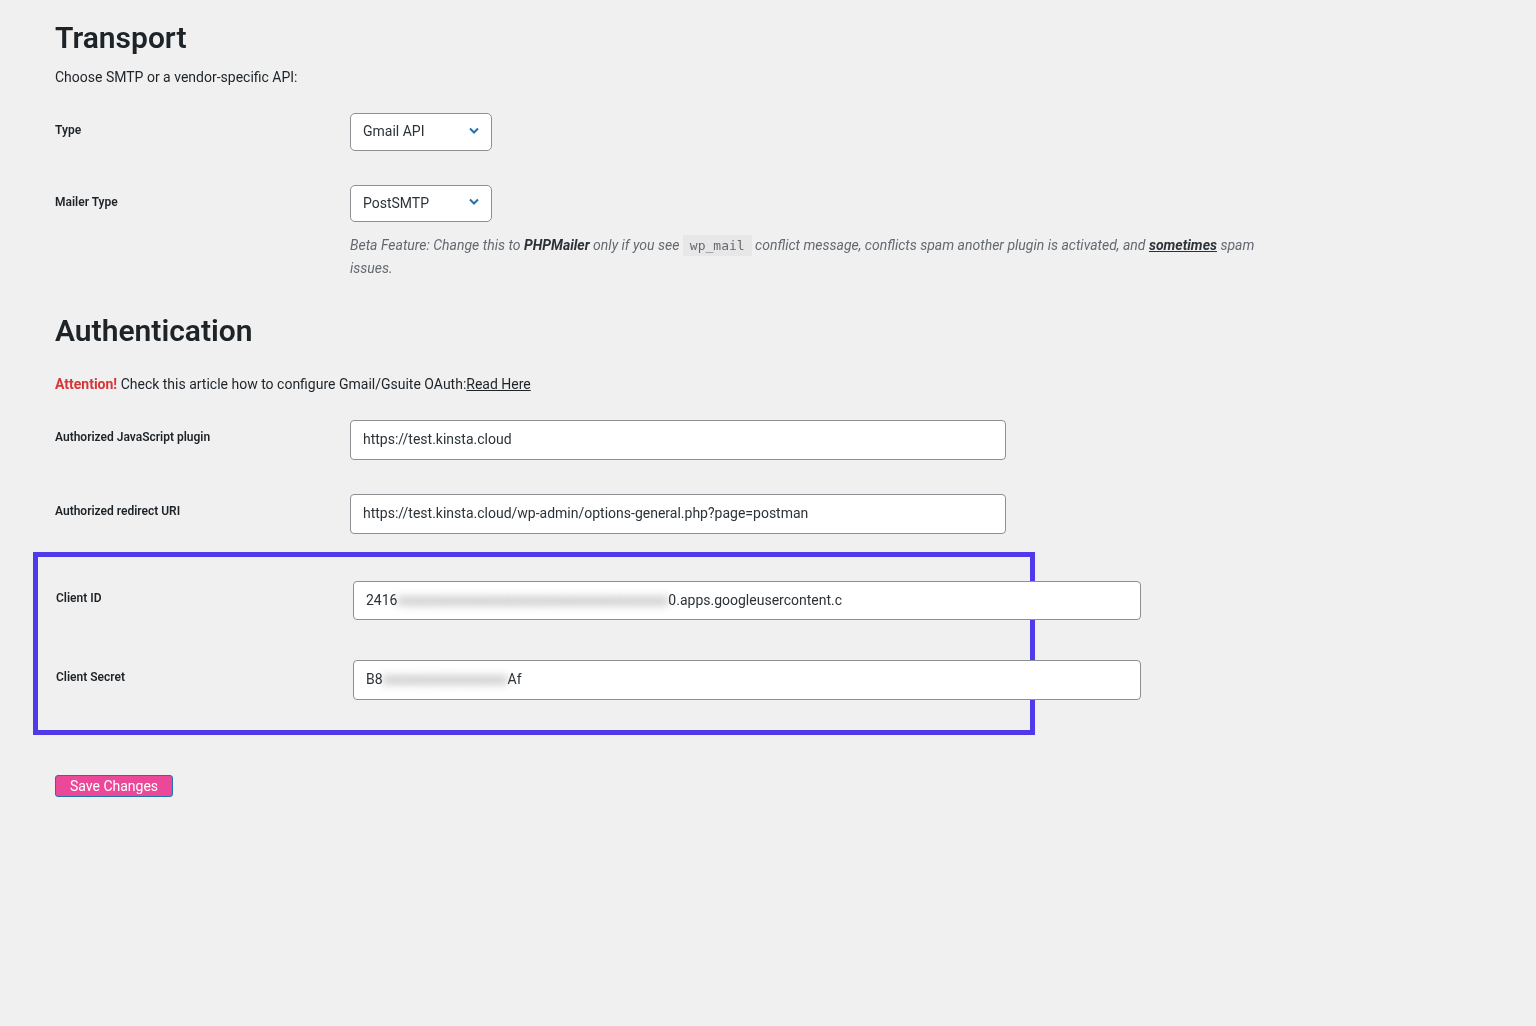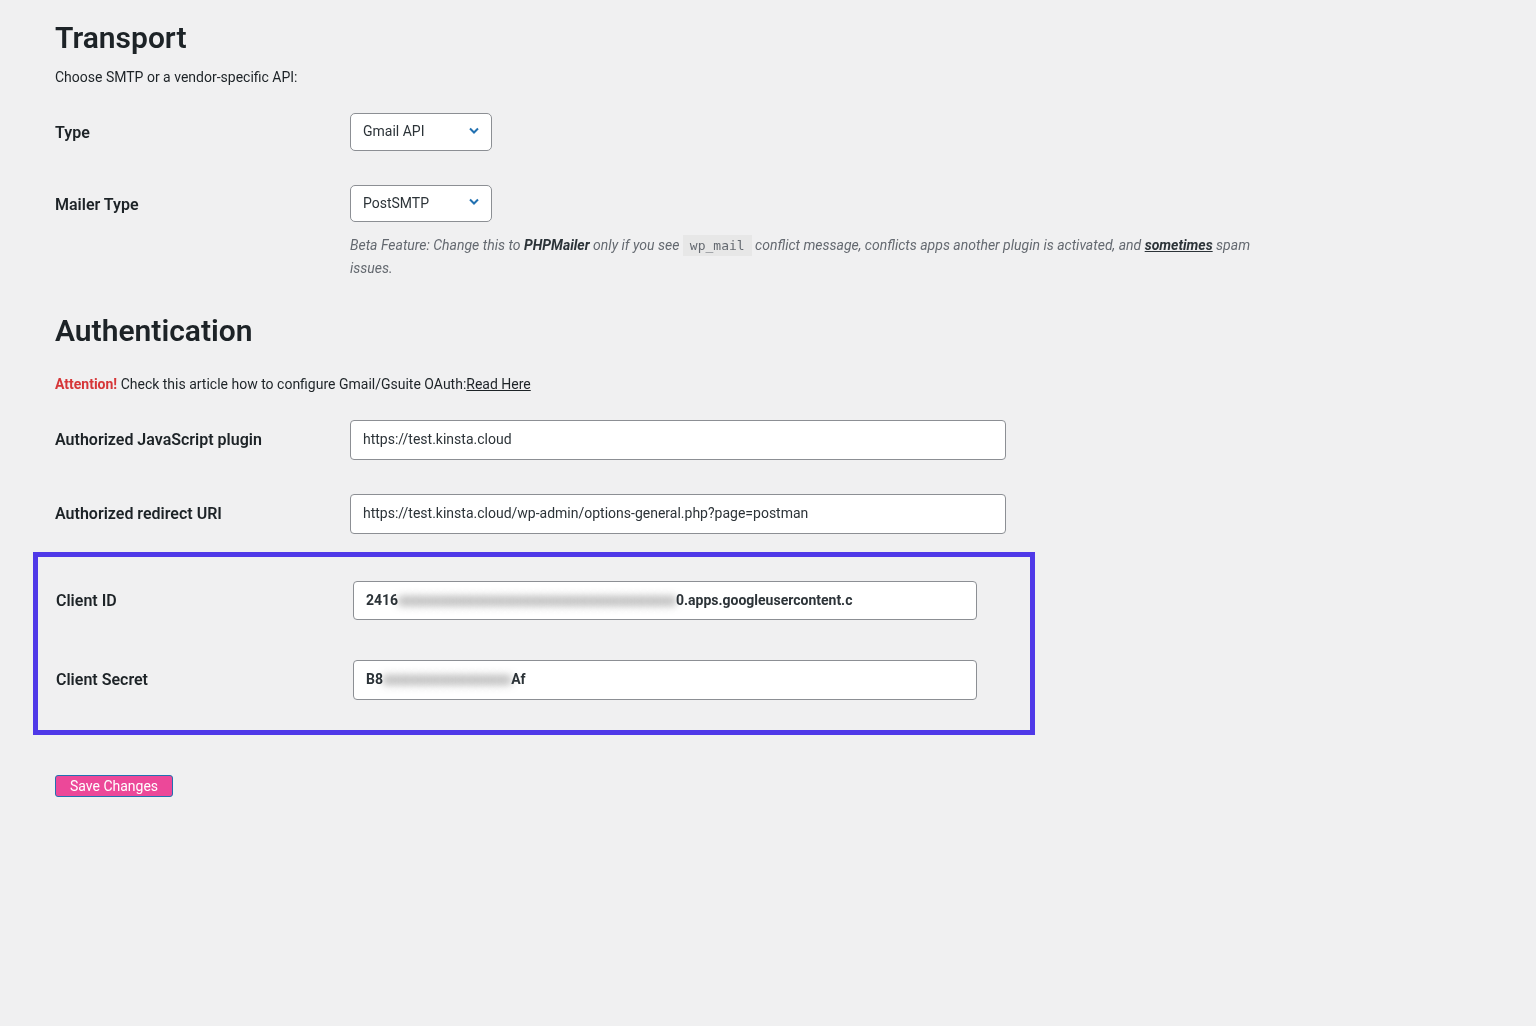--- a/index.html
+++ b/index.html
@@ -36,21 +36,21 @@
     .form-row {
       display: flex;
       align-items: flex-start;
       margin-bottom: 34px;
     }
     .form-row.with-description {
     }
     .form-label {
       width: 295px;
       flex-shrink: 0;
-      font-size: 16px;
+      font-size: 12px;
       font-weight: 600;
       color: #1d2327;
       padding-top: 10px;
     }
     .form-control-wrap {
       flex: 1;
     }
     .select-wrap {
       position: relative;
       display: inline-block;
@@ -142,22 +142,21 @@
       margin-bottom: 40px;
     }
     .highlight-box .form-row:last-child {
       margin-bottom: 0;
     }
     .highlight-box .form-label {
       width: 299px;
       padding-left: 2px;
     }
     .highlight-box .input-text {
-      width: 624px;
-      font-weight: bold;
+      width: 788px;
     }
     .save-button {
       background: #ec4899;
       border: 1px solid #2271b1;
       color: #fff;
       padding: 2px 14px;
       font-size: 14px;
       border-radius: 3px;
       cursor: pointer;
       font-family: inherit;
@@ -200,21 +199,21 @@
         <select>
           <option>PostSMTP</option>
         </select>
         <span class="select-arrow">
           <svg width="16" height="16" viewBox="0 0 24 24" fill="none" stroke="currentColor" stroke-width="3">
               <polyline points="6 9 12 15 18 9"></polyline>
             </svg>
         </span>
       </div>
       <p class="field-description">
-        <span>Beta Feature: Change this to </span><strong>PHPMailer</strong><span> only if you see </span><code>wp_mail</code><span> conflict message, conflicts apps another plugin is activated, and </span><span class="underline">sometimes</span><span> spam issues.</span>
+        <span>Beta Feature: Change this to </span><strong>PHPMailer</strong><span> only if you see </span><code>wp_mail</code><span> conflict message, conflicts spam another plugin is activated, and </span><span class="underline">sometimes</span><span> spam issues.</span>
       </p>
     </div>
   </div>
 
   <h2 class="section-heading auth">Authentication</h2>
 
   <p class="attention-line">
     <span class="attention-label">Attention!</span><span> Check this article how to configure Gmail/Gsuite OAuth:</span><span class="attention-link">Read Here</span>
   </p>
 

